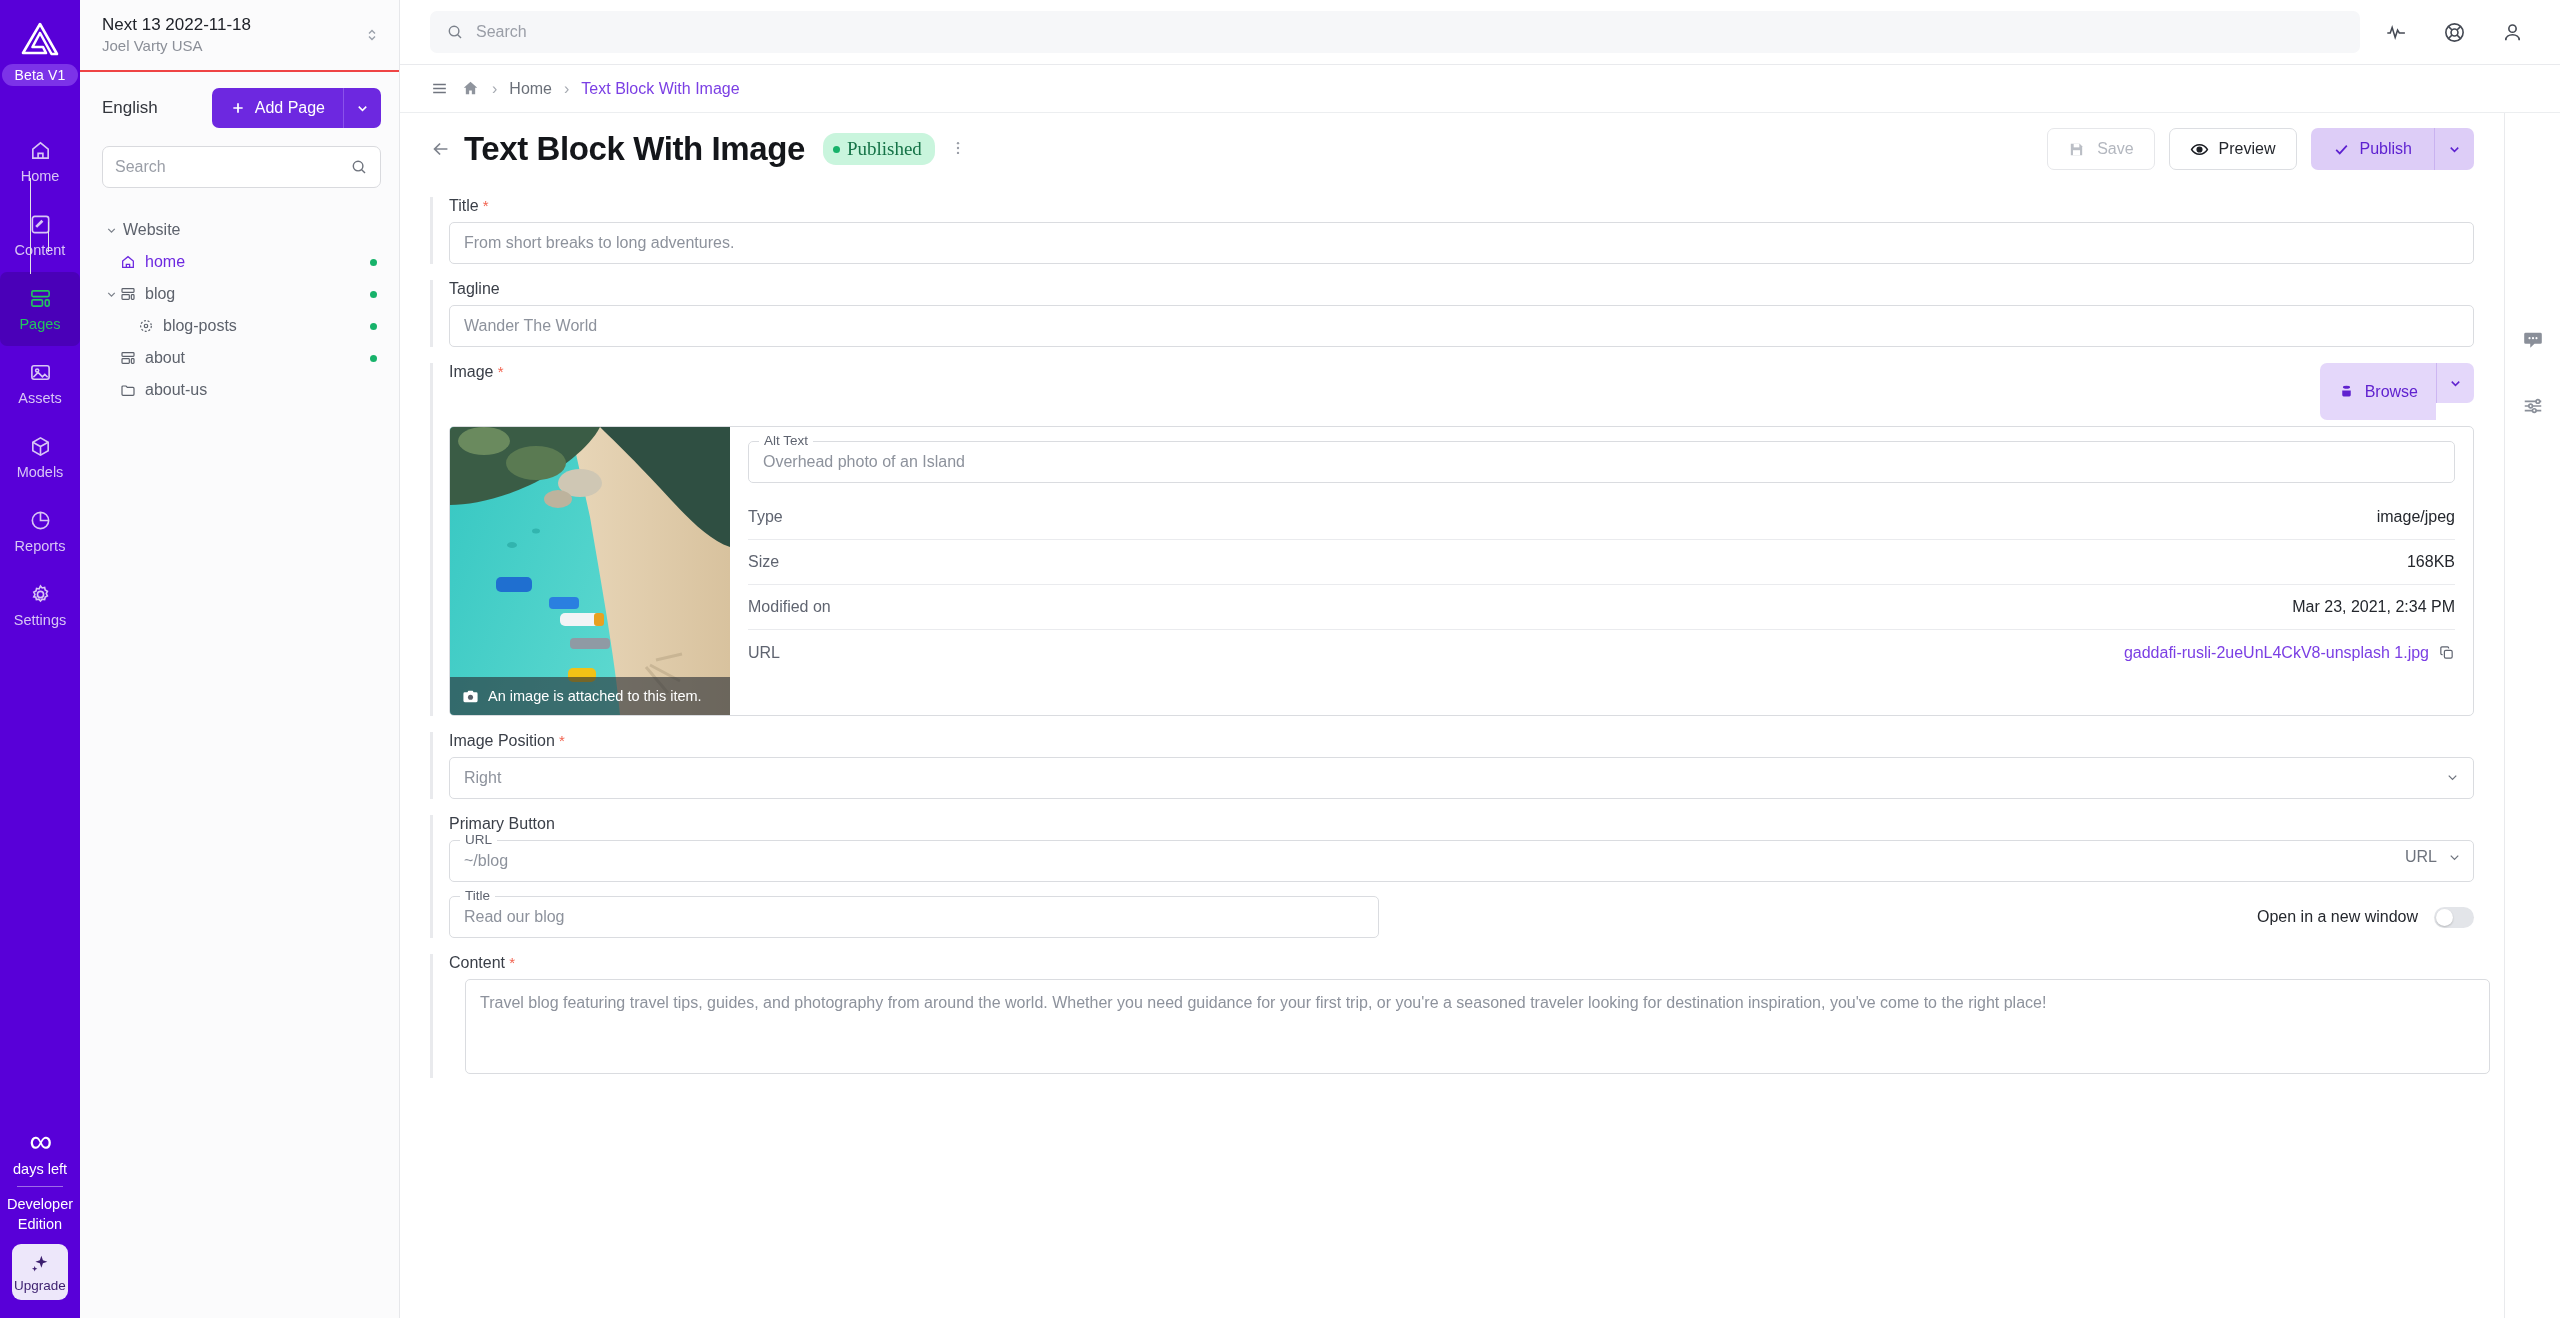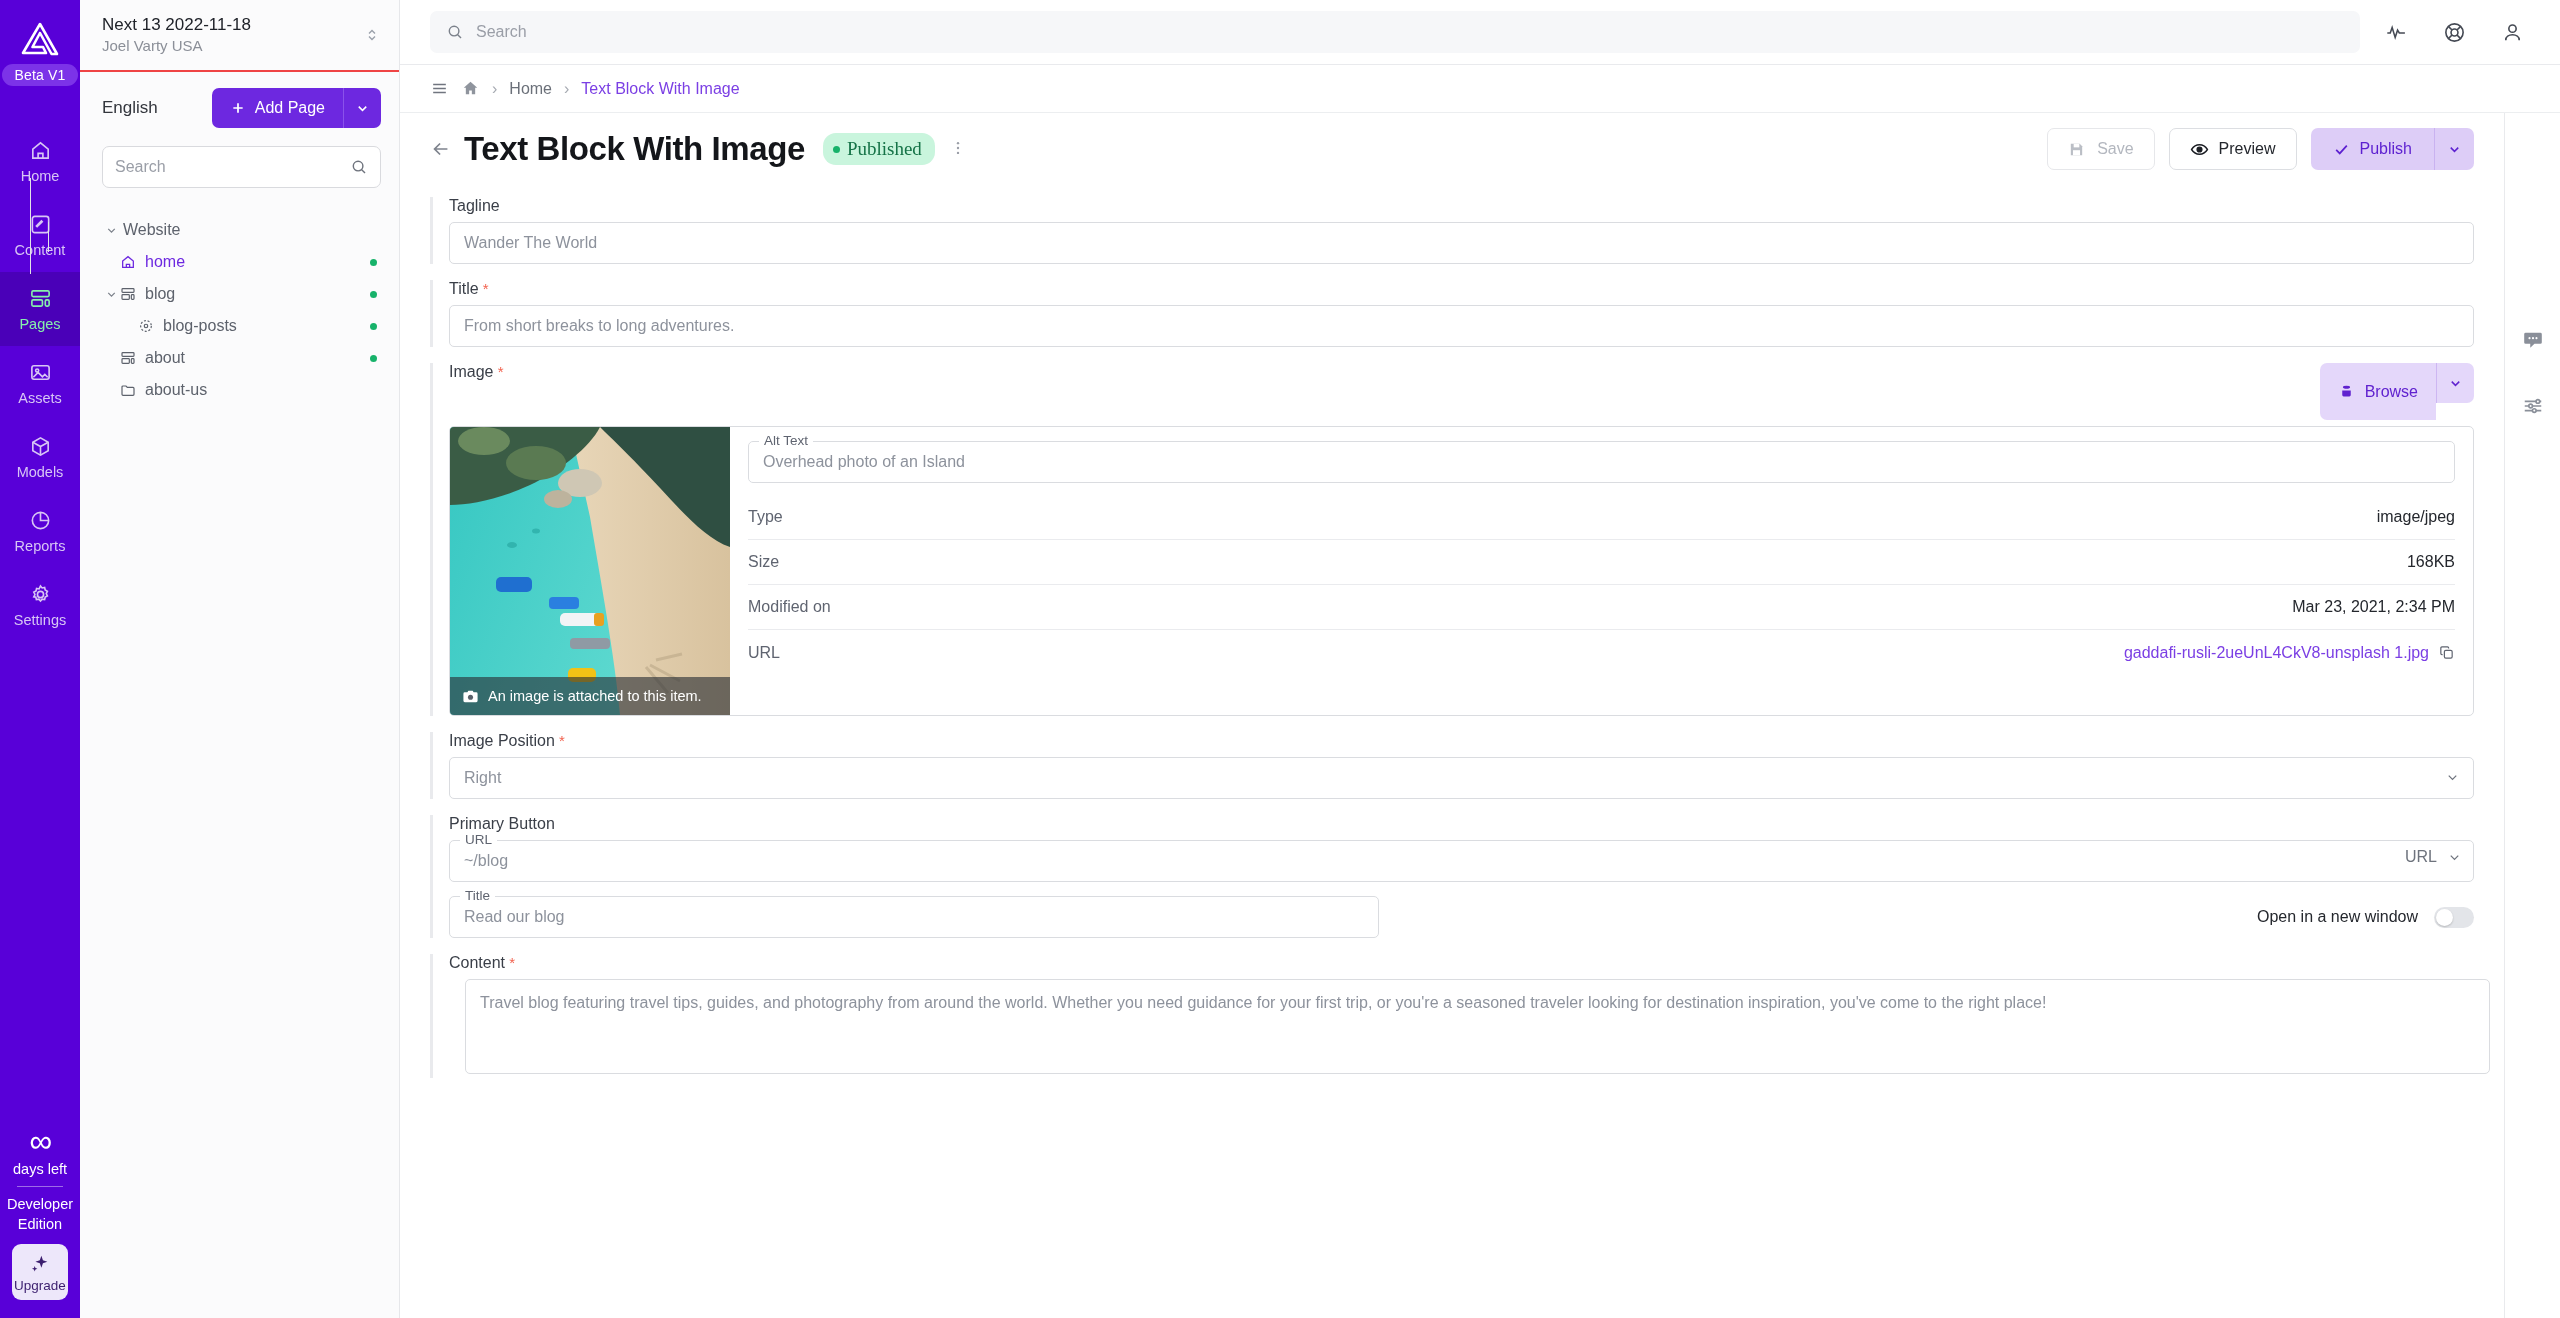--- a/index.html
+++ b/index.html
@@ -27,21 +27,21 @@
     letter-spacing: .2px;
     text-align: center;
   }
   #rail-nav { margin-top: 38px; width: 100%; }
   .rail-item {
     width: 100%; height: 74px;
     display: flex; flex-direction: column; align-items: center; justify-content: center;
     gap: 6px; cursor: pointer;
     color: #d8c5f5;
   }
-  .rail-item.active { background: #4a00b8; color: #86efac; border-radius: 0; }
+  .rail-item.active { background: #4a00b8; color: #22c55e; border-radius: 7px; }
   .rail-item .lbl { font-size: 14.5px; }
   #rail-bottom {
     position: absolute; bottom: 18px; left: 0; width: 100%;
     display: flex; flex-direction: column; align-items: center; color: #fff;
   }
   #infinity { font-size: 32px; line-height: 28px; letter-spacing: -2px; }
   #days-left { font-size: 14.5px; margin-top: 6px; }
   #edition-sep { width: 46px; height: 1px; background: rgba(255,255,255,.42); margin: 9px 0 7px; }
   #edition { font-size: 14.5px; text-align: center; line-height: 20px; }
   #upgrade-btn {
@@ -544,29 +544,29 @@
                   <path d="M6 9l6 6 6-6"></path>
                 </svg>
             </button>
           </div>
         </div>
       </div>
 
       <div id="form">
 
         <div class="field">
+          <div class="flabel">
+            <span>Title</span><span class="req">&nbsp;*</span>
+          </div>
+          <input class="inp" placeholder="From short breaks to long adventures." style="">
+        </div>
+
+        <div class="field">
           <div class="flabel">Tagline</div>
           <input class="inp" placeholder="Wander The World" style="">
-        </div>
-
-        <div class="field">
-          <div class="flabel">
-            <span>Title</span><span class="req">&nbsp;*</span>
-          </div>
-          <input class="inp" placeholder="From short breaks to long adventures." style="">
         </div>
 
         <div class="field">
           <div id="image-head">
             <div class="flabel">
               <span>Image</span><span class="req">&nbsp;*</span>
             </div>
             <div id="browse-group">
               <button id="browse-btn">
                 <svg width="17" height="17" viewBox="0 0 24 24" fill="currentColor">

